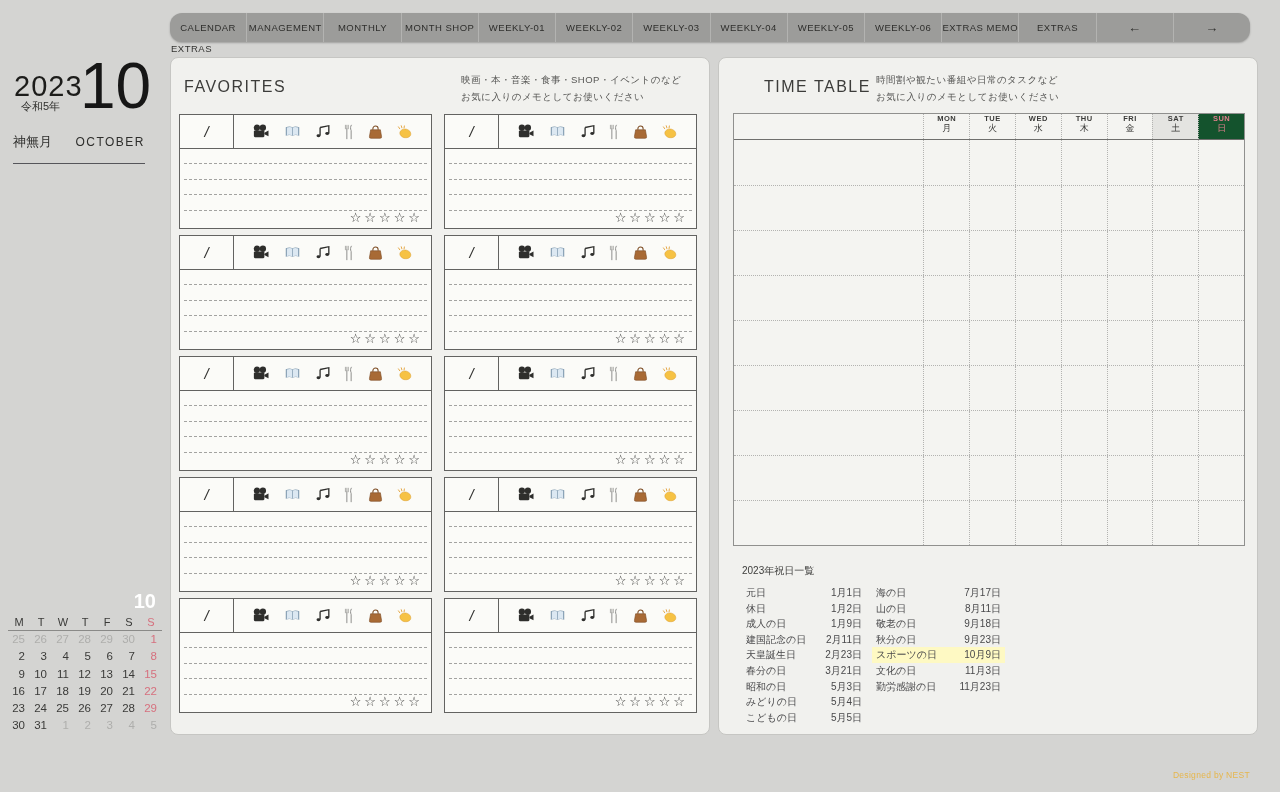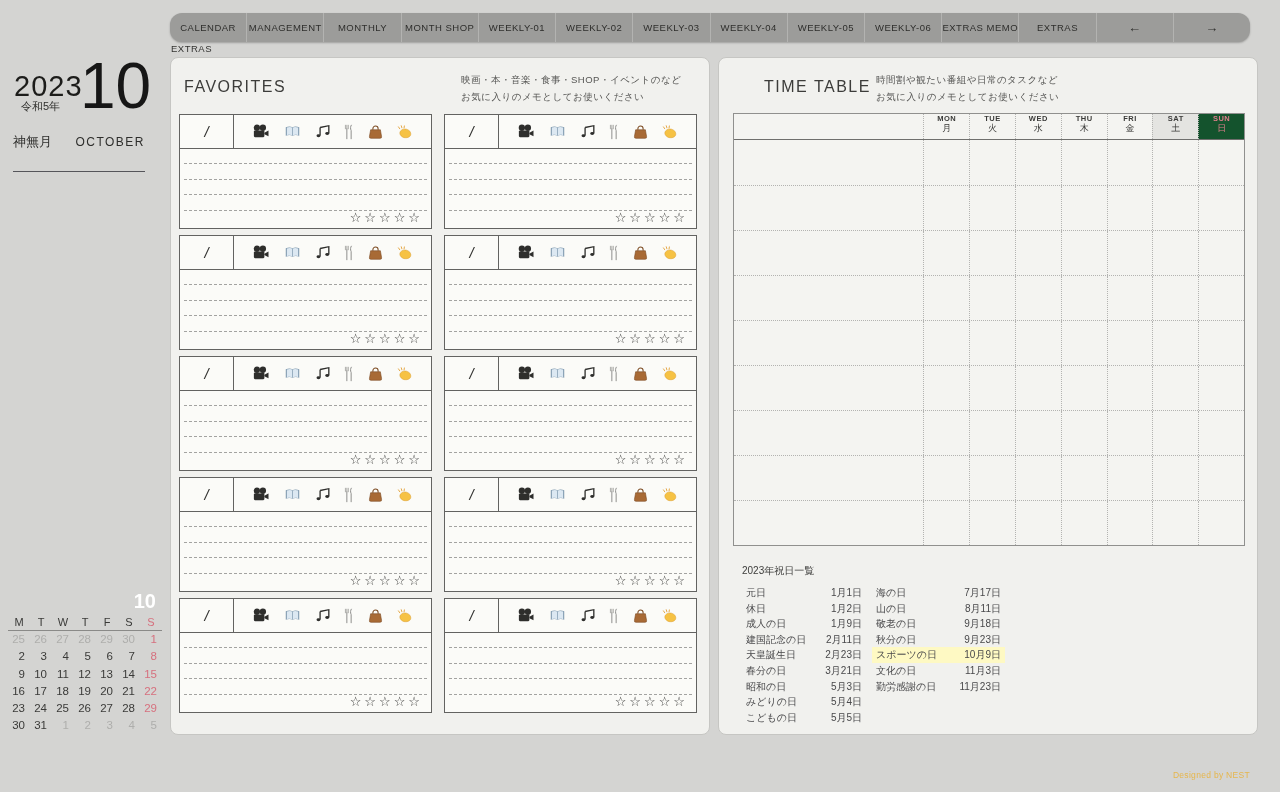--- a/index.html
+++ b/index.html
@@ -28,21 +28,21 @@
   .page-label {
     position:absolute; left:171px; top:43px; font-size:9.5px; color:#333331; letter-spacing:.5px;
   }
   
   .year  { position:absolute; left:14px; top:70px; font-size:29px; color:#1c1c1a; letter-spacing:1px;}
   .era   { position:absolute; left:21px; top:99px; font-size:11px; color:#2e2e2c; }
   .bignum{ position:absolute; left:80px; top:54px; font-size:64px; line-height:1; color:#161616; }
   .month-row{
     position:absolute; left:13px; top:133px; width:132px;
     display:flex; justify-content:space-between; align-items:baseline;
-    border-bottom:1px solid #55555a; padding-bottom:20px;
+    border-bottom:1px solid #55555a; padding-bottom:12px;
   }
   .month-jp { font-size:13px; color:#2e2e2c; }
   .month-en { font-size:12px; letter-spacing:1.5px; color:#2e2e2c; }
   
   .mini-cal { position:absolute; left:8px; top:590px; width:154px; }
   .cal-overlay { text-align:right; padding-right:6px; font-size:20px; font-weight:bold; color:#ffffff; height:26px; }
   .cal-head, .cal-week { display:grid; grid-template-columns:repeat(7,22px); }
   .cal-head { border-bottom:1px solid #8a8a88; padding-bottom:2px; }
   .cal-h { text-align:center; font-size:11px; color:#3a3a38; }
   .cal-h.sun { color:#d6707e; }

